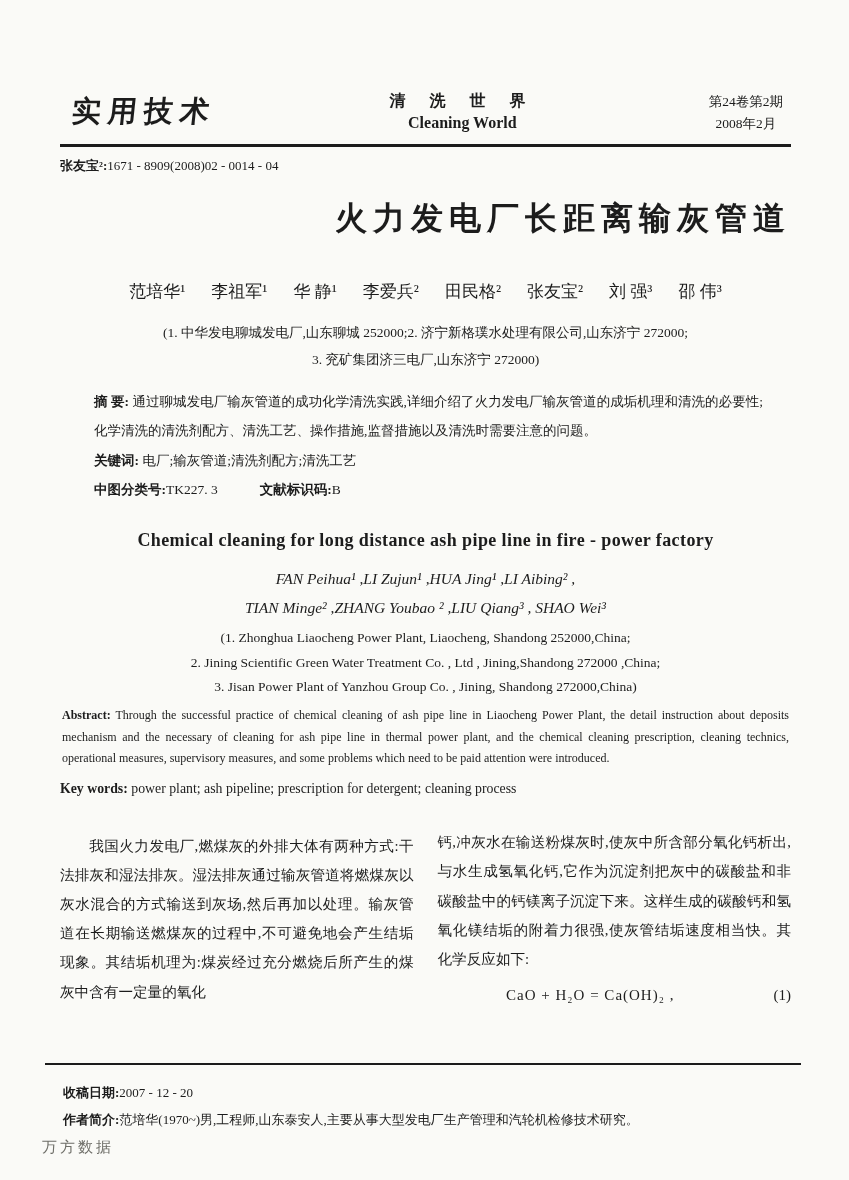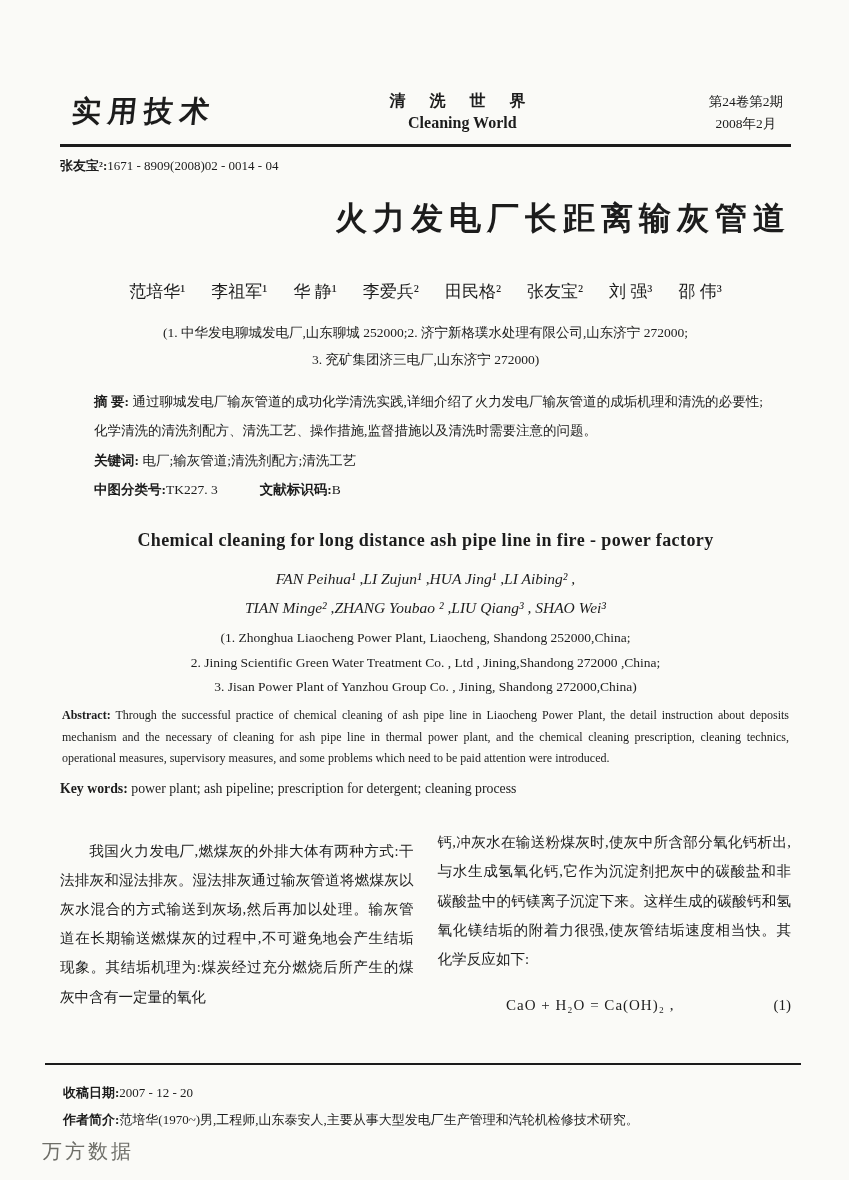--- a/index.html
+++ b/index.html
@@ -51,29 +51,29 @@
   .eabs{margin:6px 2px 0 2px;font-size:12px;line-height:1.78;text-align:justify;}
   .eabs b{font-weight:bold;}
   .ekw{margin-top:8px;font-size:13.8px;line-height:1.8;}
   .ekw b{font-weight:bold;}
 
   
   .cols{display:flex;gap:24px;margin-top:26px;align-items:center;}
   .col{flex:1;font-size:14.6px;line-height:2.0;text-align:justify;}
   .col.first p{text-indent:2em;margin:0;}
   .col p{margin:0;}
-  .formula-row{display:flex;align-items:baseline;margin-top:16px;font-size:15px;}
+  .formula-row{display:flex;align-items:baseline;margin-top:6px;font-size:15px;}
   .formula{flex:1;text-align:center;letter-spacing:1px;}
   .eq-no{width:48px;text-align:right;}
 
   
   .footnote{position:absolute;left:45px;right:48px;top:1063px;
             border-top:2px solid #1b1b1b;padding:14px 0 0 18px;font-size:13px;line-height:2.1;}
   .footnote b{font-weight:bold;}
-  .watermark{position:absolute;left:42px;top:1138px;font-size:20px;color:#6e6e68;
+  .watermark{position:absolute;left:42px;top:1138px;font-size:15px;color:#6e6e68;
              letter-spacing:3px;font-family:"DejaVu Sans", sans-serif;}
 </style>
 </head>
 <body>
 
 <div class="page">
   <div class="content">
 
     <div class="jheader">
       <div class="logo">实用技术</div>

